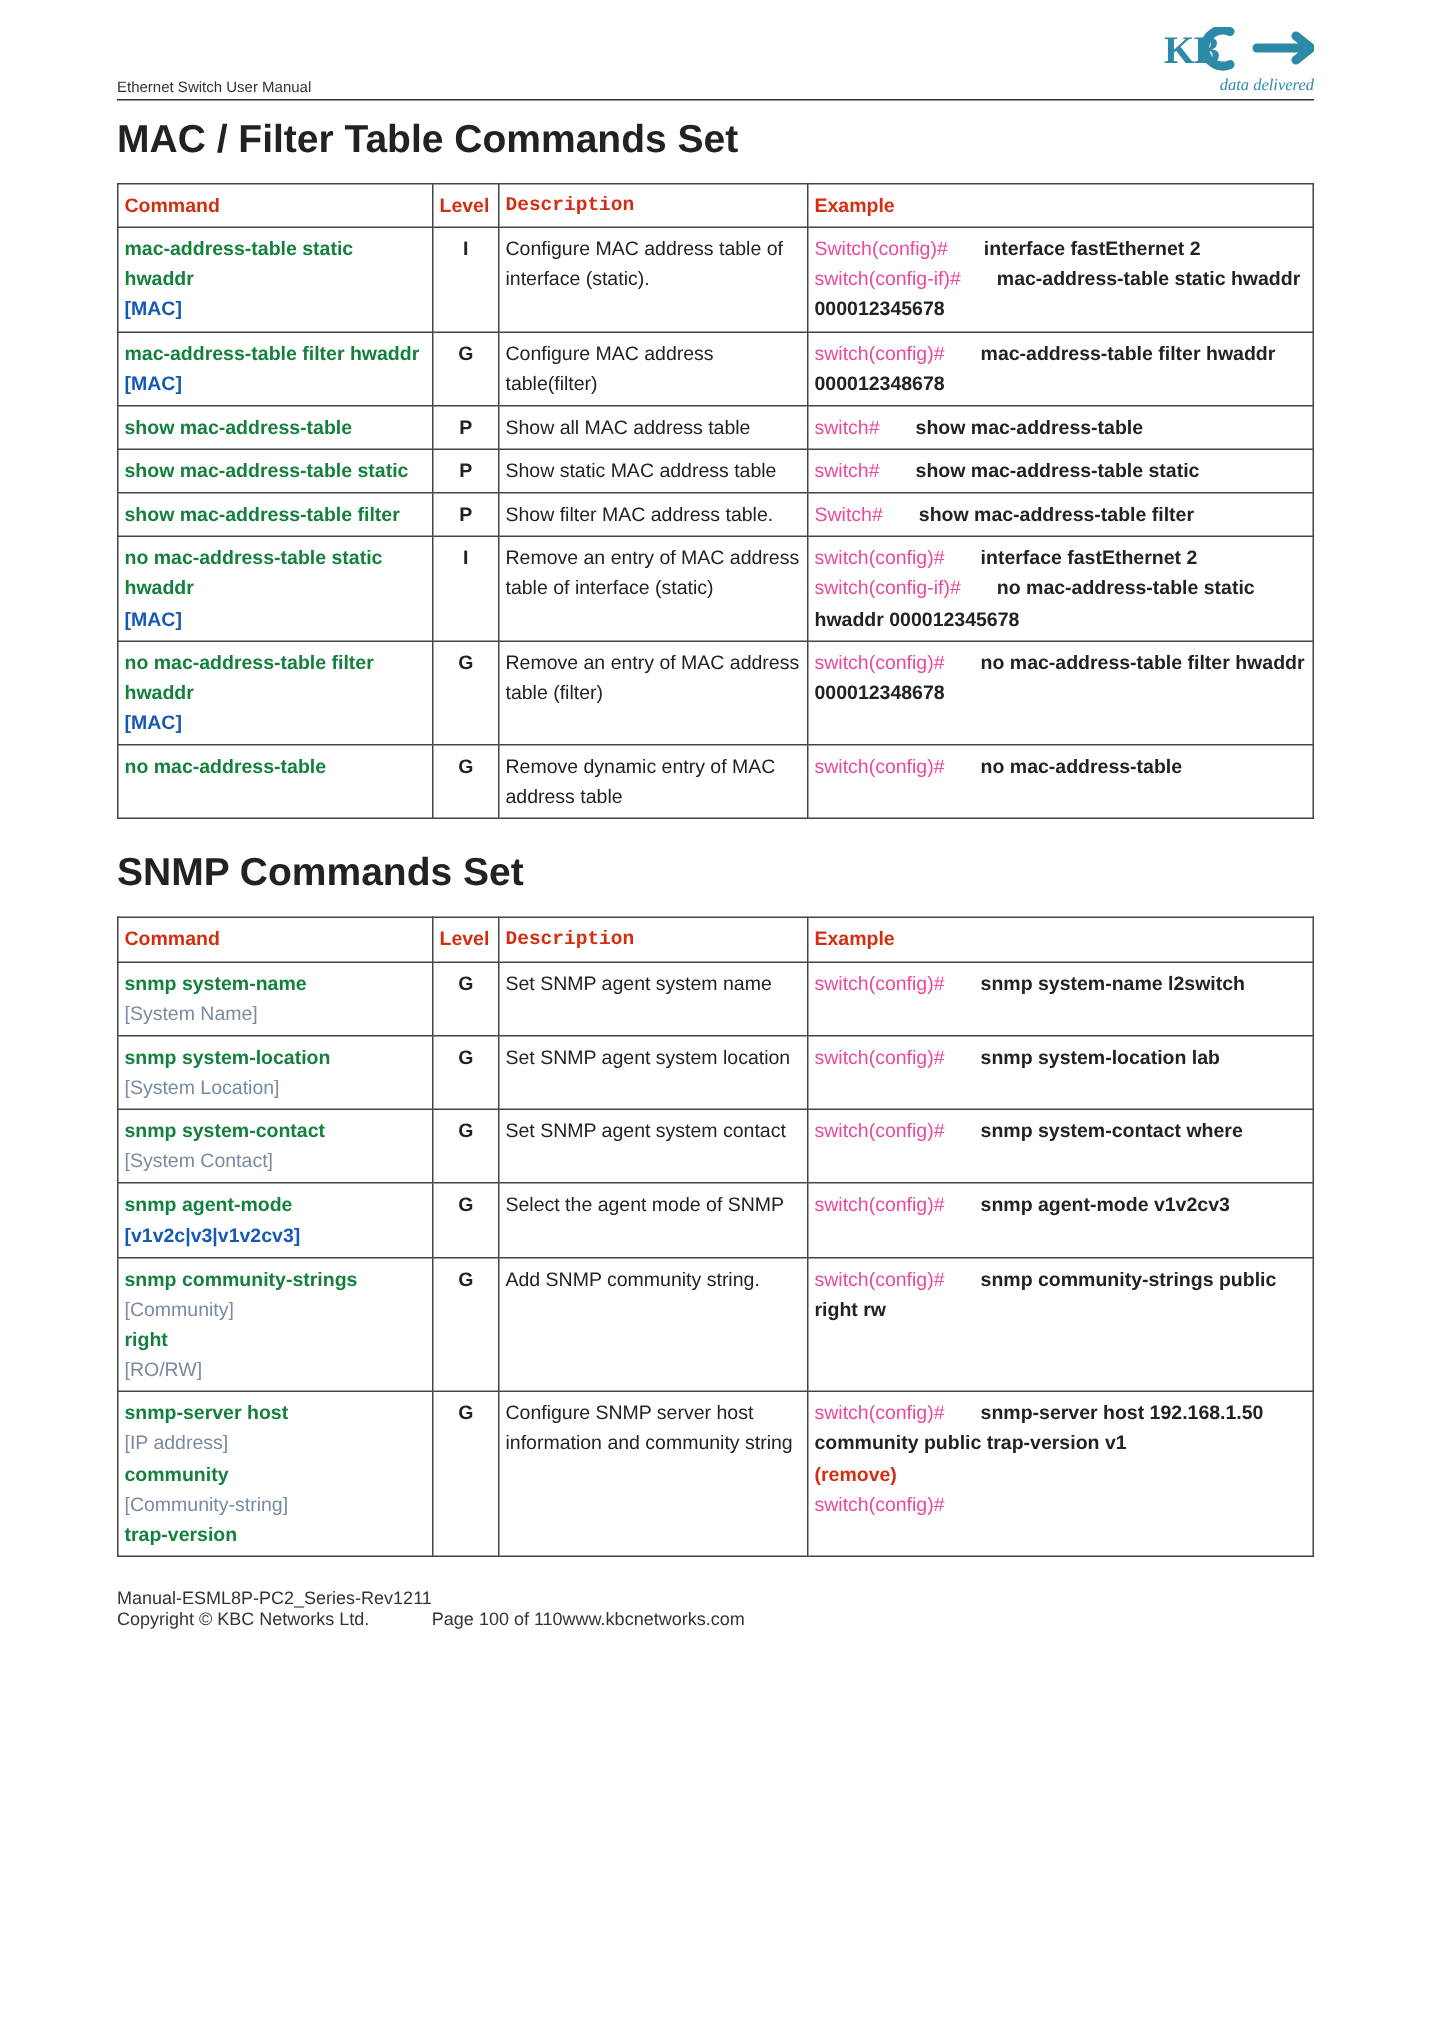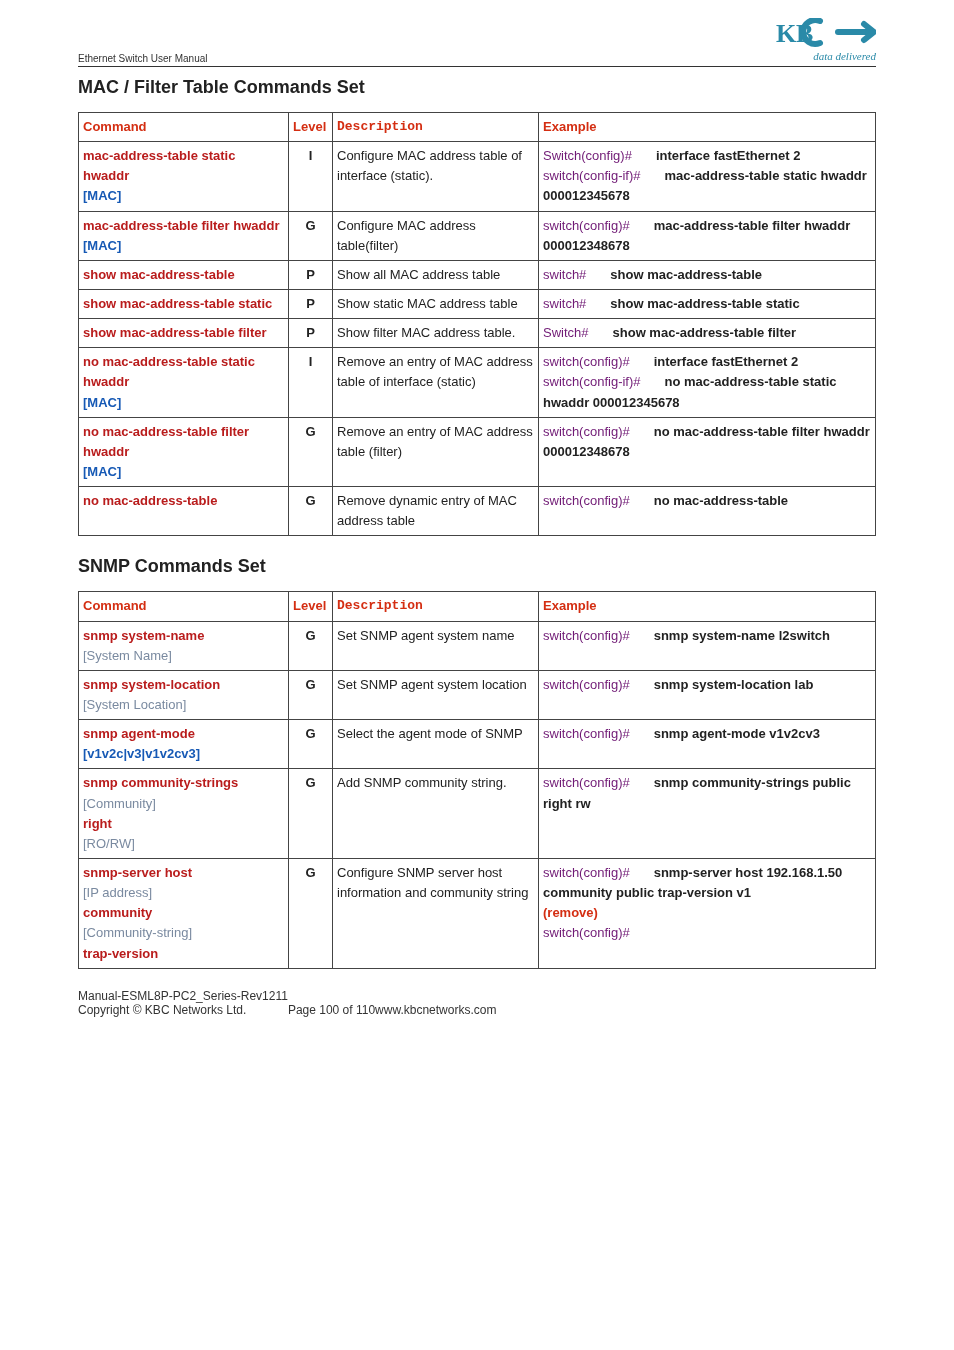--- a/index.html
+++ b/index.html
@@ -25,21 +25,21 @@
   .header-title {
     font-size: 10px;
     color: #333;
   }
   .logo-box {
     text-align: right;
     line-height: 1;
   }
   .logo-svg { display: block; }
   .section-title {
-    font-size: 18px;
+    font-size: 26px;
     font-weight: bold;
     margin: 10px 0 14px 0;
   }
   table.cmd {
     border-collapse: collapse;
     width: 100%;
     margin-bottom: 20px;
   }
   table.cmd th, table.cmd td {
     border: 1px solid #444;
@@ -50,24 +50,24 @@
   }
   table.cmd th {
     text-align: left;
     font-weight: bold;
   }
   th.col-cmd   { width: 210px; color: #d42e12; }
   th.col-level { width: 44px;  text-align: center; color: #d42e12; }
   th.col-desc  { width: 206px; color: #d42e12; font-family: Liberation Mono, monospace; }
   th.col-ex    { color: #d42e12; }
   td.level { text-align: center; font-weight: bold; }
-  td.cmd .cmd-kw { color: #b91c1c; font-weight: bold; }
+  td.cmd .cmd-kw { color: #15803d; font-weight: bold; }
   td.cmd .cmd-arg { color: #1659b5; font-weight: bold; }
   td.cmd .cmd-arg.opt { font-weight: normal; color: #7a8aa0; }
-  td.ex .pre { color: #701a75; }
+  td.ex .pre { color: #ec4899; }
   td.ex b { font-weight: bold; margin-left: 24px; }
   td.ex .rm { color: #d42e12; font-weight: bold; }
   .footer {
     margin-top: 6px;
     font-size: 12px;
     display: flex;
     color: #333;
   }
   .footer .left { }
   .footer .center { text-align: center; }
@@ -172,20 +172,26 @@
           <td>Set SNMP agent system name</td>
           <td class="ex"><span class="pre">switch(config)#</span><b>snmp system-name l2switch</b></td>
         </tr>
         <tr>
           <td class="cmd"><span class="cmd-kw">snmp system-location</span><br><span class="cmd-arg opt">[System Location]</span></td>
           <td class="level">G</td>
           <td>Set SNMP agent system location</td>
           <td class="ex"><span class="pre">switch(config)#</span><b>snmp system-location lab</b></td>
         </tr>
         <tr>
+          <td class="cmd"><span class="cmd-kw">snmp system-contact</span><br><span class="cmd-arg opt">[System Contact]</span></td>
+          <td class="level">G</td>
+          <td>Set SNMP agent system contact</td>
+          <td class="ex"><span class="pre">switch(config)#</span><b>snmp system-contact where</b></td>
+        </tr>
+        <tr>
           <td class="cmd"><span class="cmd-kw">snmp agent-mode</span><br><span class="cmd-arg">[v1v2c|v3|v1v2cv3]</span></td>
           <td class="level">G</td>
           <td>Select the agent mode of SNMP</td>
           <td class="ex"><span class="pre">switch(config)#</span><b>snmp agent-mode v1v2cv3</b></td>
         </tr>
         <tr>
           <td class="cmd"><span class="cmd-kw">snmp community-strings</span><br><span class="cmd-arg opt">[Community]</span><br><span class="cmd-kw">right</span><br><span class="cmd-arg opt">[RO/RW]</span></td>
           <td class="level">G</td>
           <td>Add SNMP community string.</td>
           <td class="ex"><span class="pre">switch(config)#</span><b>snmp community-strings public right rw</b></td>

